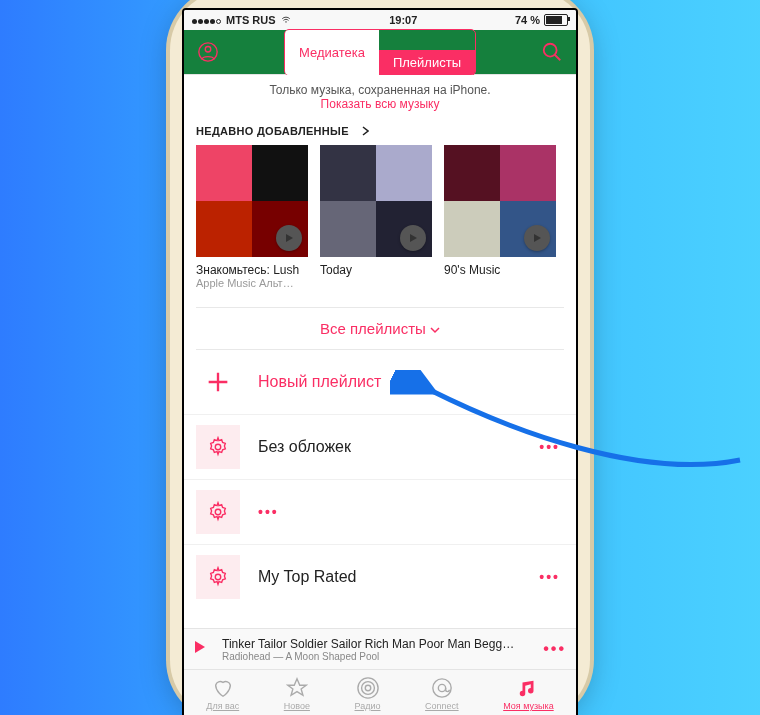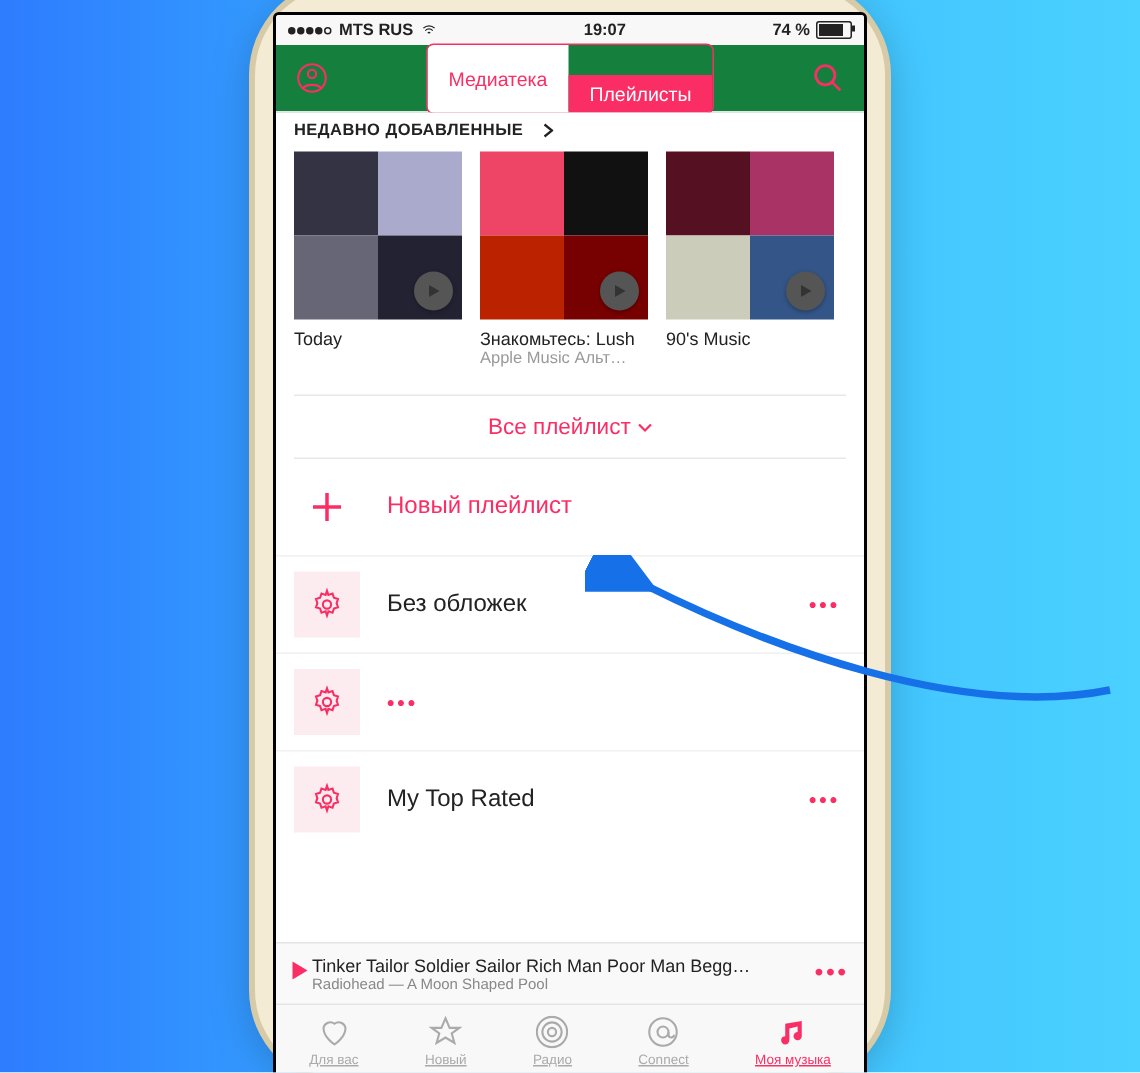--- a/index.html
+++ b/index.html
@@ -36,21 +36,21 @@
   .card .t2 { font-size:11px; color:#999; white-space:nowrap; overflow:hidden; text-overflow:ellipsis; }
   .divider { border-top:1px solid #e8e8e8; margin:10px 12px 0; }
   .all-pl { text-align:center; font-size:15px; color:#fa2e64; padding:12px 0; }
   .row { display:flex; align-items:center; padding:10px 16px 10px 12px; border-bottom:1px solid #f0f0f0; }
   .row .icon { width:44px; height:44px; display:flex; align-items:center; justify-content:center; margin-right:18px; }
   .row .label { flex:1; font-size:16px; color:#222; }
   .row.new .label { color:#fa2e64; }
   .row .more { color:#fa2e64; font-weight:700; letter-spacing:2px; font-size:14px; }
   .gear-box { width:44px; height:44px; background:#fdecef; display:flex; align-items:center; justify-content:center; color:#fa2e64; }
   
-  .np { height:40px; border-top:1px solid #e4e4e4; background:#f9f9f9; display:flex; align-items:center; padding:0 10px; gap:2px; }
+  .np { height:40px; border-top:1px solid #e4e4e4; background:#f9f9f9; display:flex; align-items:center; padding:0 10px; gap:16px; }
   .np .play-mini { color:#fa2e64; }
   .np .meta { flex:1; overflow:hidden; }
   .np .t { font-size:12px; color:#222; white-space:nowrap; overflow:hidden; text-overflow:ellipsis; }
   .np .s { font-size:10px; color:#888; white-space:nowrap; overflow:hidden; text-overflow:ellipsis; }
   .np .dots3 { color:#fa2e64; font-weight:700; letter-spacing:2px; }
   
   .tabs { height:48px; border-top:1px solid #e4e4e4; background:#f8f8f8; display:flex; justify-content:space-around; align-items:center; }
   .tab { display:flex; flex-direction:column; align-items:center; gap:2px; color:#aaa; font-size:9px;text-decoration:underline; }
   .tab.active { color:#fa2e64; }
   .tab svg { width:22px; height:22px; }
@@ -98,78 +98,82 @@
         <div class="search-icon">
           <svg viewBox="0 0 24 24" width="22" height="22" fill="none" stroke="currentColor" stroke-width="2">
               <circle cx="10" cy="10" r="7"></circle>
               <path d="M21 21l-6-6"></path>
             </svg>
         </div>
       </div>
 
       <div class="content">
 
+        <div class="banner">
+          <div class="line1">Только музыка, сохраненная на iPhone.</div>
+          <div class="line2">Показать всю музыку</div>
+        </div>
 
         <div class="sec-head">
           <span>НЕДАВНО ДОБАВЛЕННЫЕ</span>
           <svg width="8" height="10" viewBox="0 0 8 10">
               <path d="M2 1l5 4-5 4" fill="none" stroke="#222" stroke-width="1.5"></path>
             </svg>
         </div>
         <div class="recent">
+          <div class="card">
+            <div class="art">
+              <div style="background:#e46"></div>
+                <div style="background:#111"></div>
+                <div style="background:#b20"></div>
+                <div style="background:#700"></div>
+              <div class="play">
+                  <svg width="10" height="10" viewBox="0 0 10 10">
+                    <path d="M2 1l7 4-7 4z" fill="#333"></path>
+                  </svg>
+                </div>
+            </div>
+            <div class="t1">Знакомьтесь: Lush</div>
+            <div class="t2">Apple Music Альт…</div>
+          </div>
           <div class="card">
             <div class="art">
               <div style="background:#334"></div>
                 <div style="background:#aac"></div>
                 <div style="background:#667"></div>
                 <div style="background:#223"></div>
               <div class="play">
                   <svg width="10" height="10" viewBox="0 0 10 10">
                     <path d="M2 1l7 4-7 4z" fill="#333"></path>
                   </svg>
                 </div>
             </div>
             <div class="t1">Today</div>
             <div class="t2"></div>
           </div>
           <div class="card">
             <div class="art">
-              <div style="background:#e46"></div>
-                <div style="background:#111"></div>
-                <div style="background:#b20"></div>
-                <div style="background:#700"></div>
-              <div class="play">
-                  <svg width="10" height="10" viewBox="0 0 10 10">
-                    <path d="M2 1l7 4-7 4z" fill="#333"></path>
-                  </svg>
-                </div>
-            </div>
-            <div class="t1">Знакомьтесь: Lush</div>
-            <div class="t2">Apple Music Альт…</div>
-          </div>
-          <div class="card">
-            <div class="art">
               <div style="background:#512"></div>
                 <div style="background:#a36"></div>
                 <div style="background:#ccb"></div>
                 <div style="background:#358"></div>
               <div class="play">
                   <svg width="10" height="10" viewBox="0 0 10 10">
                     <path d="M2 1l7 4-7 4z" fill="#333"></path>
                   </svg>
                 </div>
             </div>
             <div class="t1">90's Music</div>
             <div class="t2"></div>
           </div>
         </div>
 
         <div class="divider"></div>
         <div class="all-pl">
-          <span>Все плейлист</span>
+          <span>Все плейлисты</span>
           <svg width="10" height="8" viewBox="0 0 10 8">
               <path d="M1 2l4 4 4-4" fill="none" stroke="#fa2e64" stroke-width="1.5"></path>
             </svg>
         </div>
         <div class="divider" style="margin-top:0"></div>
 
         <div class="row new">
           <div class="icon">
             <svg viewBox="0 0 24 24" width="28" height="28" stroke="#fa2e64" stroke-width="2" fill="none">
                 <path d="M12 4v16M4 12h16"></path>
@@ -232,21 +236,21 @@
         <div class="tab">
           <svg viewBox="0 0 24 24" fill="none" stroke="currentColor" stroke-width="1.5">
               <path d="M12 21s-8-5-8-12a5 5 0 0 1 8-3 5 5 0 0 1 8 3c0 7-8 12-8 12z"></path>
             </svg>
           <span>Для вас</span>
         </div>
         <div class="tab">
           <svg viewBox="0 0 24 24" fill="none" stroke="currentColor" stroke-width="1.5">
               <path d="M12 2l3 7h7l-5.5 4 2 7L12 16l-6.5 4 2-7L2 9h7z"></path>
             </svg>
-          <span>Новый</span>
+          <span>Новое</span>
         </div>
         <div class="tab">
           <svg viewBox="0 0 24 24" fill="none" stroke="currentColor" stroke-width="1.5">
               <circle cx="12" cy="12" r="3"></circle>
               <circle cx="12" cy="12" r="7"></circle>
               <circle cx="12" cy="12" r="11"></circle>
             </svg>
           <span>Радио</span>
         </div>
         <div class="tab">

